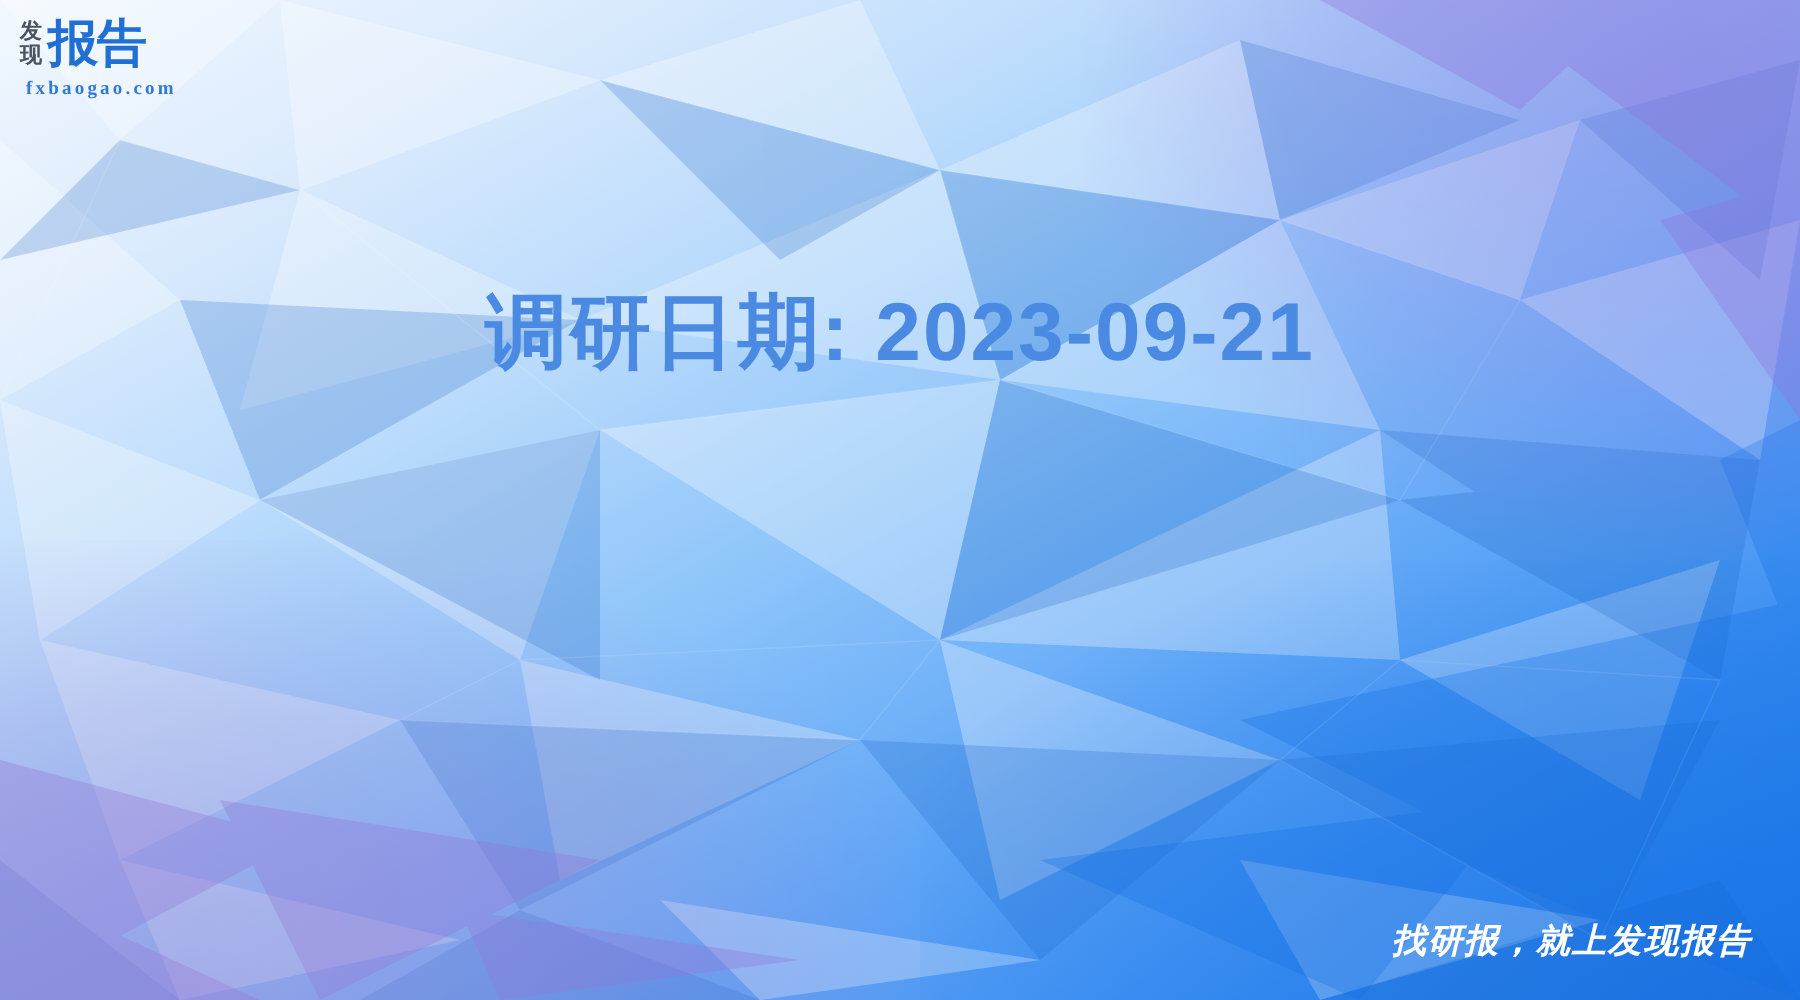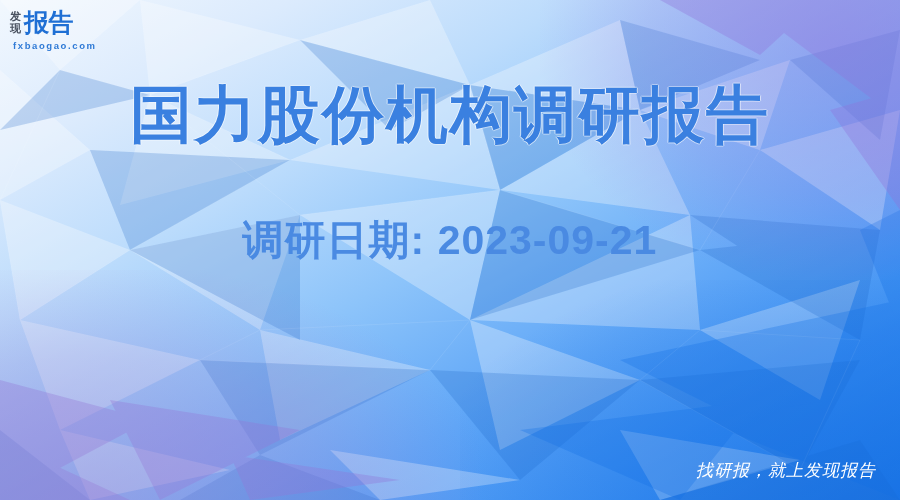--- a/index.html
+++ b/index.html
@@ -104,21 +104,21 @@
     letter-spacing: -0.5px;
   }
   .logo-domain {
     position: absolute;
     left: 3px;
     top: 31px;
     font-size: 9.5px;
     letter-spacing: 1.6px;
     color: #2f7ad6;
     font-weight: 700;
-    font-family: Liberation Sans, sans-serif;
+    font-family: Liberation Serif, serif;
   }
 
   
   #title-block {
     position: absolute;
     left: 0;
     right: 0;
     top: 78px;
     text-align: center;
     z-index: 4;
@@ -146,21 +146,21 @@
     letter-spacing: 1px;
   }
 
   
   #slogan {
     position: absolute;
     right: 24px;
     bottom: 19px;
     font-size: 17px;
     line-height: 20px;
-    font-weight: 400;
+    font-weight: 700;
     font-style: italic;
     color: #ffffff;
     letter-spacing: 1px;
     z-index: 5;
   }
 </style>
 </head>
 <body>
 
 <div id="cover">
@@ -255,19 +255,18 @@
   <div id="logo">
     <div class="logo-stack">
       <span>发</span>
       <span>现</span>
     </div>
     <div class="logo-main">报告</div>
     <div class="logo-domain">fxbaogao.com</div>
   </div>
 
   <div id="title-block">
-    <h1 id="main-title">国力股份机构调研报告</h1>
     <p id="subtitle">调研日期: 2023-09-21</p>
   </div>
 
   <div id="slogan">找研报，就上发现报告</div>
 
 </div>
 
 </body></html>

